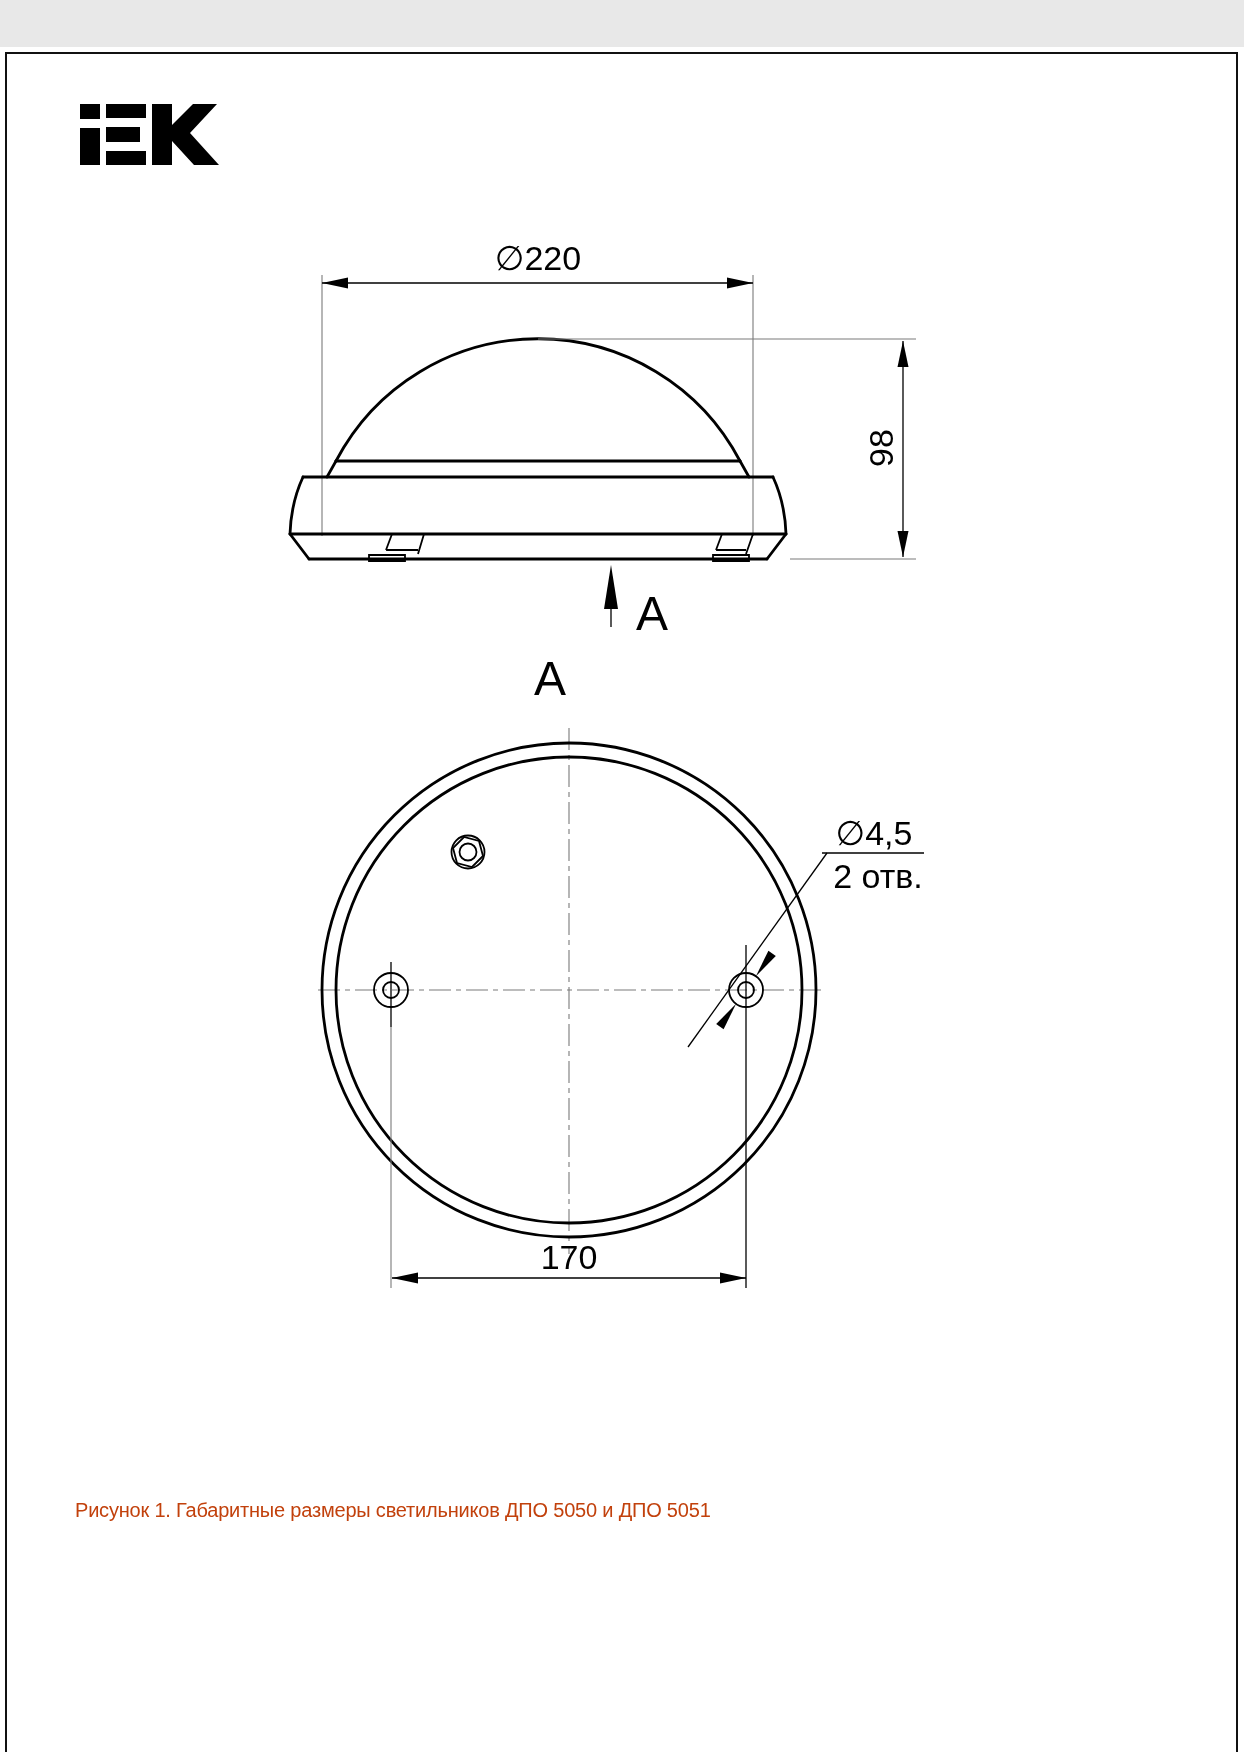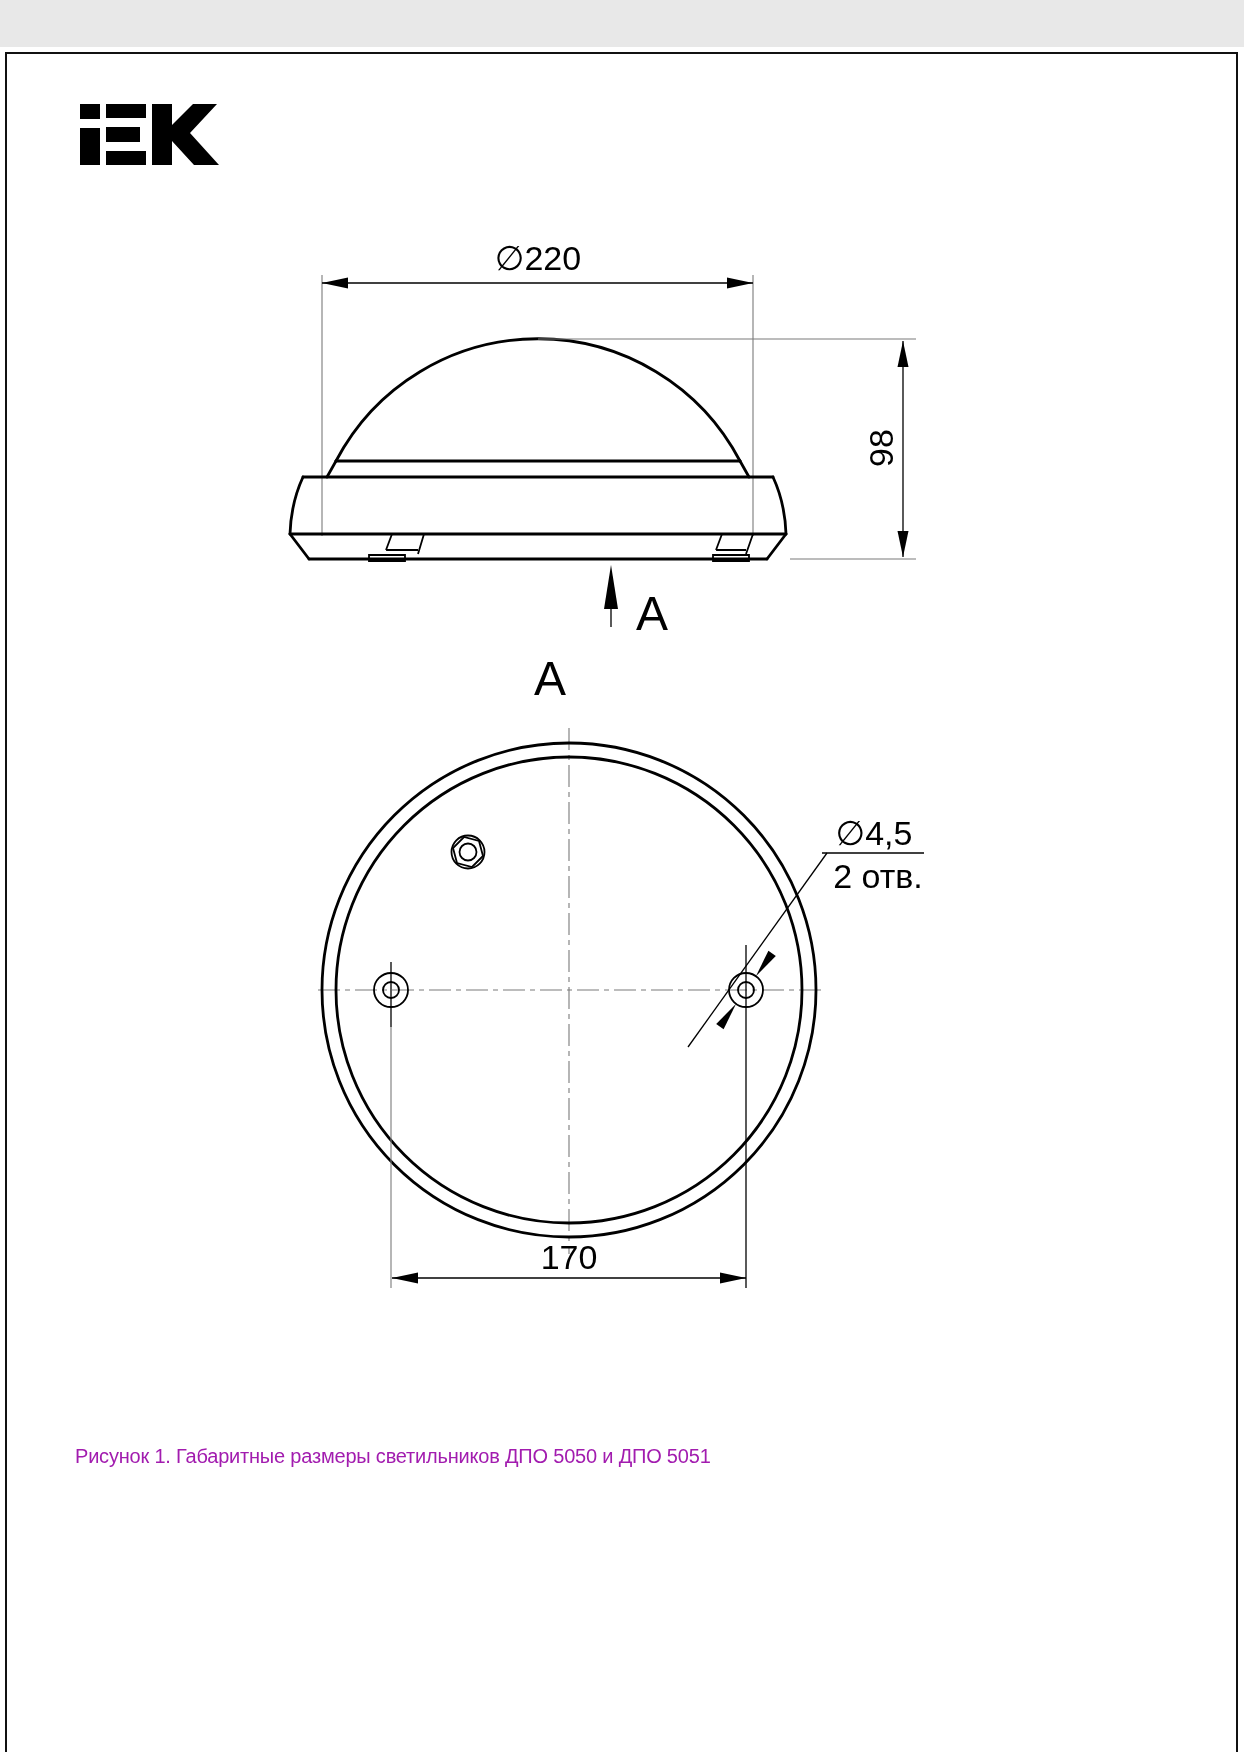--- a/index.html
+++ b/index.html
@@ -13,23 +13,23 @@
   }
   .frame{
     position:absolute;
     left:5px;top:5px;right:6px;bottom:6px;
     border:2.5px solid #111111;
     pointer-events:none;
   }
   .drawing{position:absolute;left:0;top:0;}
   .caption{
     position:absolute;
-    left:75px;top:1398px;
+    left:75px;top:1452px;
     font-size:20px;
-    color:#a21caf;
+    color:#c2410c;
     letter-spacing:-0.2px;
     white-space:nowrap;
   }
   
   text{font-family:"Liberation Sans", sans-serif;fill:#000;}
   .dim-text{font-size:34px;}
   .section-text{font-size:48px;}
   .outline{stroke:#000;stroke-width:2.8;fill:none;stroke-linecap:round;}
   .outline-thin{stroke:#000;stroke-width:1.8;fill:none;}
   .dimline{stroke:#000;stroke-width:1.3;fill:none;}

